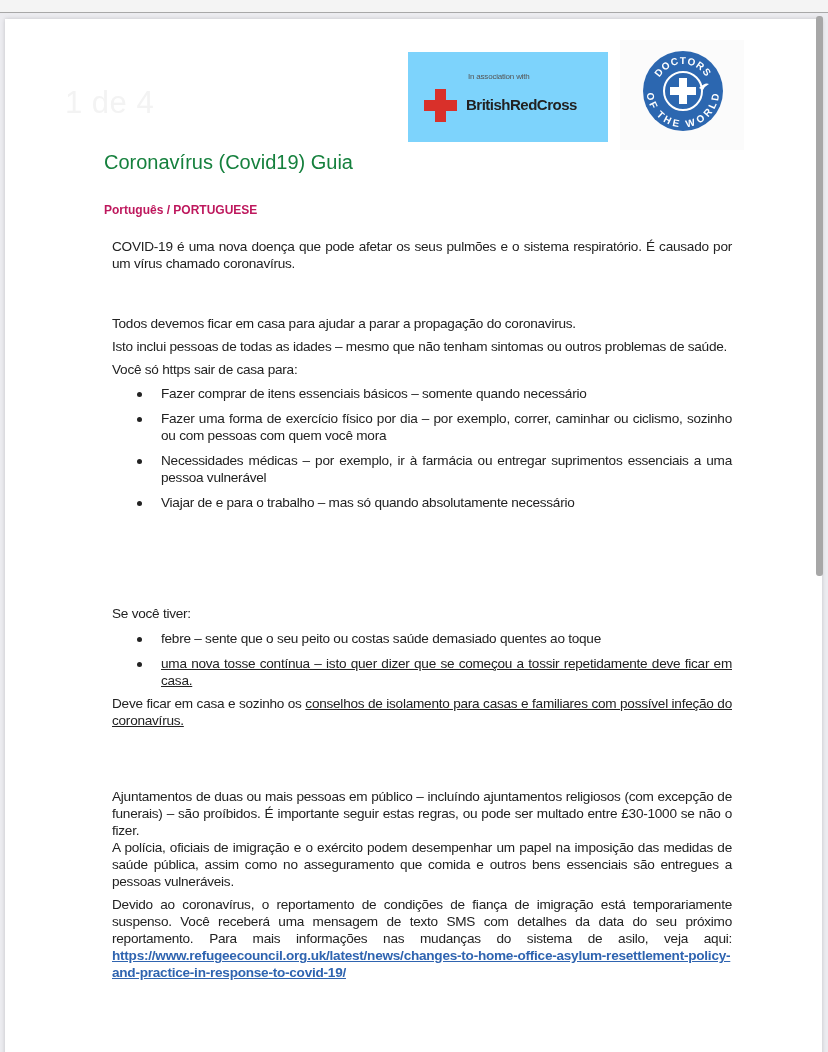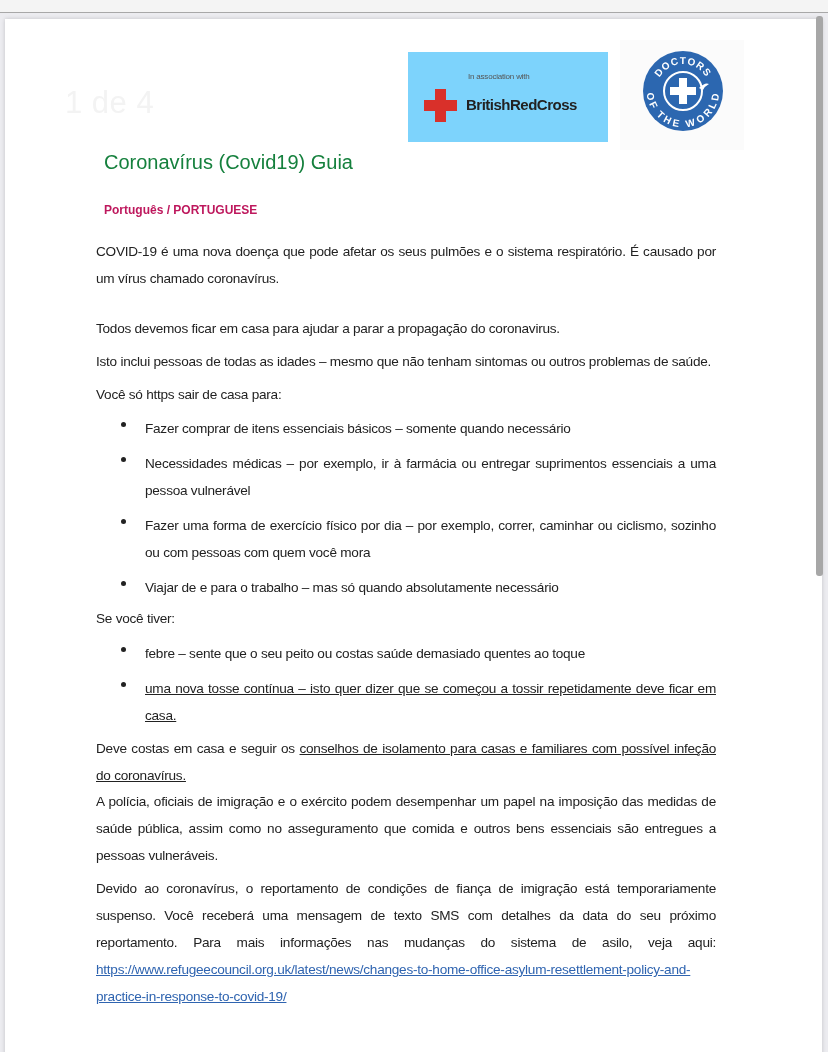--- a/index.html
+++ b/index.html
@@ -42,34 +42,34 @@
     background:#fbfbfb;
   }
   .logo-dotw svg { position:absolute; left:22px; top:10px; }
   .title {
     position:absolute; left:104px; top:151px; font-size:20px; color:#15803d;
   }
   .subtitle {
     position:absolute; left:104px; top:203px; font-size:12px; font-weight:bold; color:#be185d;
   }
   .content {
-    position:absolute; left:96px; width:620px;
+    position:absolute; left:112px; width:620px;
     font-family:"Liberation Sans Narrow", "Liberation Sans", sans-serif;
-    font-size:13.6px; color:#222; line-height:27px;
+    font-size:13.6px; color:#222; line-height:17px;
     letter-spacing:-0.25px;
   }
   .content p { margin:0; text-align:justify; }
   .content .just-last { text-align:justify; text-align-last:left; }
   ul.bullets { list-style:none; margin:0; padding:0; }
   ul.bullets li { position:relative; padding-left:49px; text-align:justify; }
   ul.bullets li .dot {
     position:absolute; left:25px; top:7px; width:5px; height:5px; border-radius:50%; background:#222;
   }
   .ul-text { text-decoration:underline; }
-  .link { color:#2f64b0; text-decoration:underline; font-weight:normal; }
+  .link { color:#2f64b0; text-decoration:underline; font-weight:bold; }
   .scrollbar {
     position:absolute; left:816px; top:16px; width:7px; height:560px;
     background:#a7a7a7; border-radius:3px;
   }
 </style>
 </head>
 <body>
 
 <div class="topbar"></div>
 
@@ -111,33 +111,34 @@
 <div class="content" style="top:238px;">
   <p class="just-last">COVID-19 é uma nova doença que pode afetar os seus pulmões e o sistema respiratório. É causado por um vírus chamado coronavírus.</p>
 </div>
 
 <div class="content" style="top:315px;">
   <p>Todos devemos ficar em casa para ajudar a parar a propagação do coronavirus.</p>
   <p class="just-last" style="margin-top:6px;">Isto inclui pessoas de todas as idades – mesmo que não tenham sintomas ou outros problemas de saúde.</p>
   <p style="margin-top:6px;">Você só https sair de casa para:</p>
   <ul class="bullets" style="margin-top:7px;">
     <li class="just-last"><span class="dot"></span><span>Fazer comprar de itens essenciais básicos – somente quando necessário</span></li>
+    <li class="just-last" style="margin-top:8px;"><span class="dot"></span><span>Fazer uma forma de exercício físico por dia – por exemplo, correr, caminhar ou ciclismo, sozinho ou com pessoas com quem você mora</span></li>
     <li class="just-last" style="margin-top:8px;"><span class="dot"></span><span>Necessidades médicas – por exemplo, ir à farmácia ou entregar suprimentos essenciais a uma pessoa vulnerável</span></li>
-    <li class="just-last" style="margin-top:8px;"><span class="dot"></span><span>Fazer uma forma de exercício físico por dia – por exemplo, correr, caminhar ou ciclismo, sozinho ou com pessoas com quem você mora</span></li>
     <li class="just-last" style="margin-top:8px;"><span class="dot"></span><span>Viajar de e para o trabalho – mas só quando absolutamente necessário</span></li>
   </ul>
 </div>
 
 <div class="content" style="top:605px;">
   <p>Se você tiver:</p>
   <ul class="bullets" style="margin-top:8px;">
     <li class="just-last"><span class="dot"></span><span>febre – sente que o seu peito ou costas saúde demasiado quentes ao toque</span></li>
     <li class="just-last" style="margin-top:8px;text-decoration:underline;"><span class="dot"></span><span>uma nova tosse contínua – isto quer dizer que se começou a tossir repetidamente deve ficar em casa.</span></li>
   </ul>
-  <p class="just-last" style="margin-top:6px;"><span>Deve costas em casa e seguir os </span><span class="ul-text">conselhos de isolamento para casas e familiares com possível infeção do coronavírus.</span></p>
+  <p class="just-last" style="margin-top:6px;"><span>Deve ficar em casa e sozinho os </span><span class="ul-text">conselhos de isolamento para casas e familiares com possível infeção do coronavírus.</span></p>
 </div>
 
 <div class="content" style="top:788px;">
+  <p class="just-last">Ajuntamentos de duas ou mais pessoas em público – incluíndo ajuntamentos religiosos (com excepção de funerais) – são proíbidos. É importante seguir estas regras, ou pode ser multado entre £30-1000 se não o fizer.</p>
   <p class="just-last" style="">A polícia, oficiais de imigração e o exército podem desempenhar um papel na imposição das medidas de saúde pública, assim como no asseguramento que comida e outros bens essenciais são entregues a pessoas vulneráveis.</p>
   <p class="just-last" style="margin-top:6px;"><span>Devido ao coronavírus, o reportamento de condições de fiança de imigração está temporariamente suspenso. Você receberá uma mensagem de texto SMS com detalhes da data do seu próximo reportamento. Para mais informações nas mudanças do sistema de asilo, veja aqui: </span><span class="link">https://www.refugeecouncil.org.uk/latest/news/changes-to-home-office-asylum-resettlement-policy-and-practice-in-response-to-covid-19/</span></p>
 </div>
 
 <div class="scrollbar"></div>
 
 </body></html>

